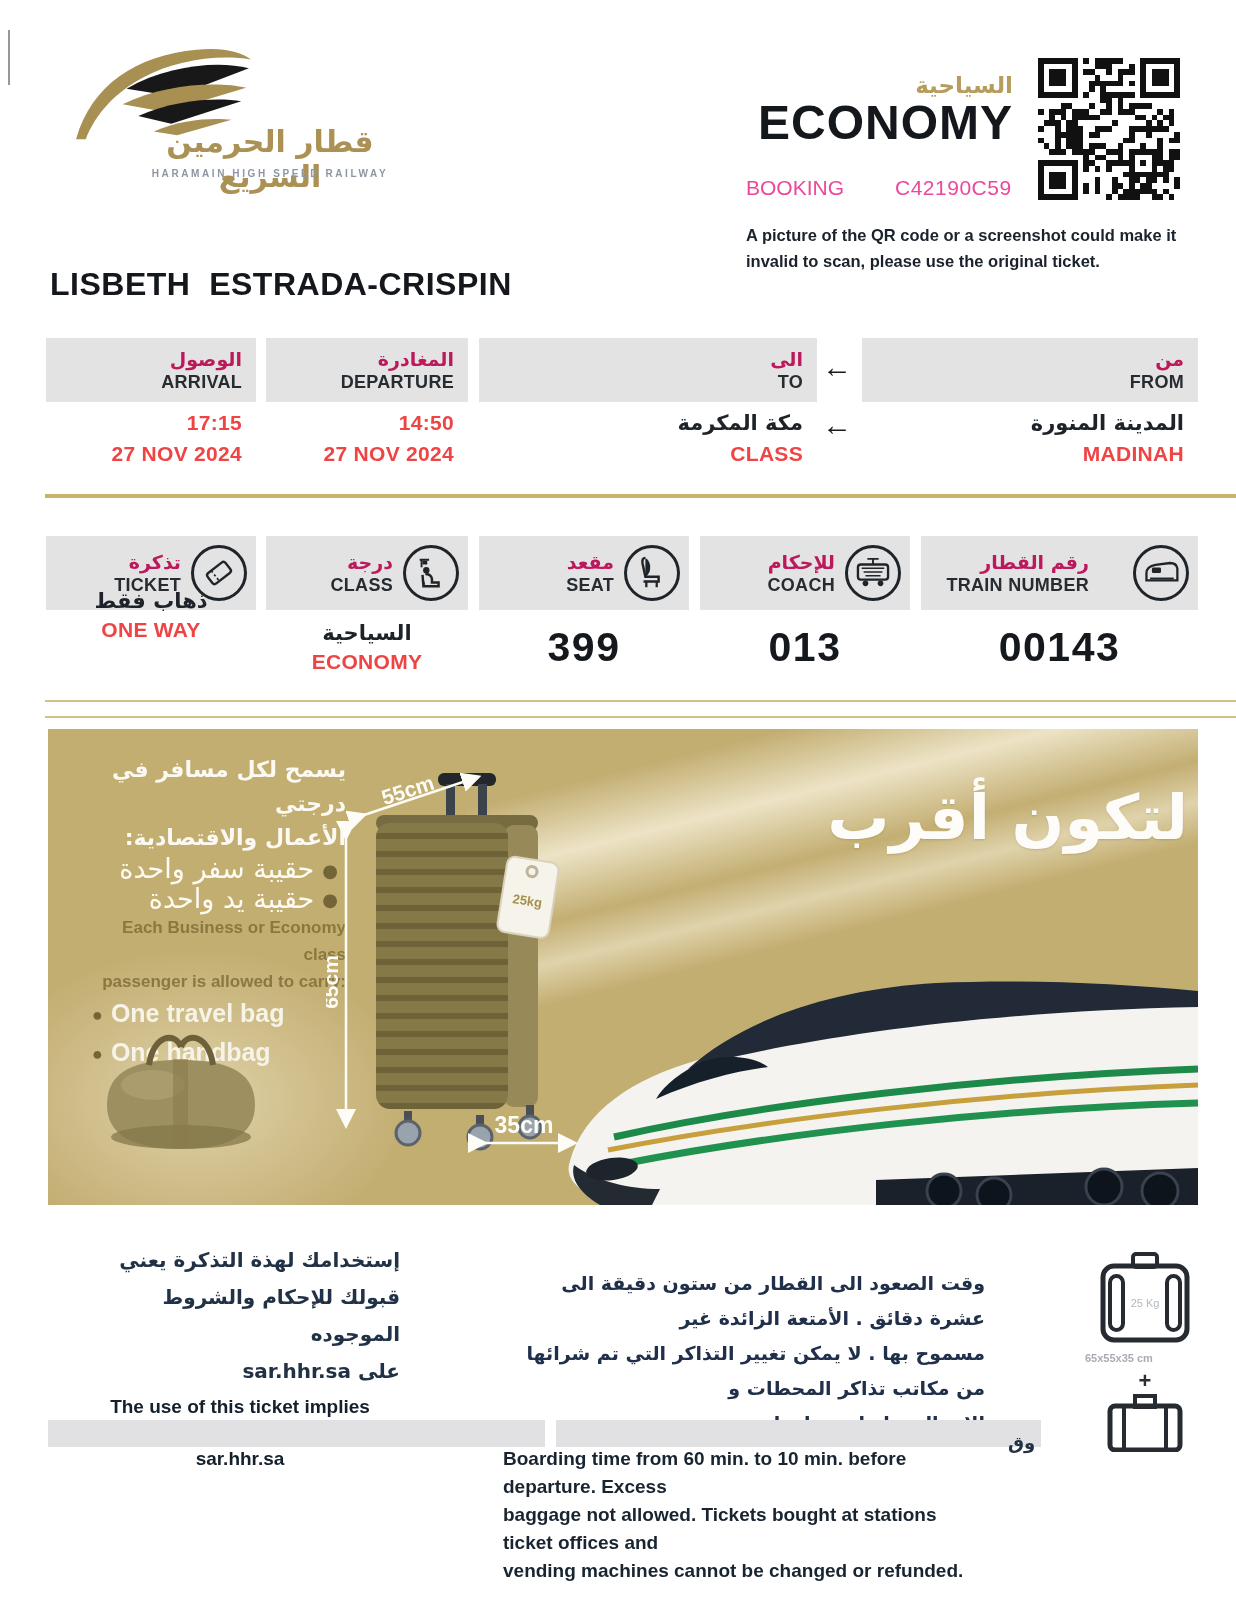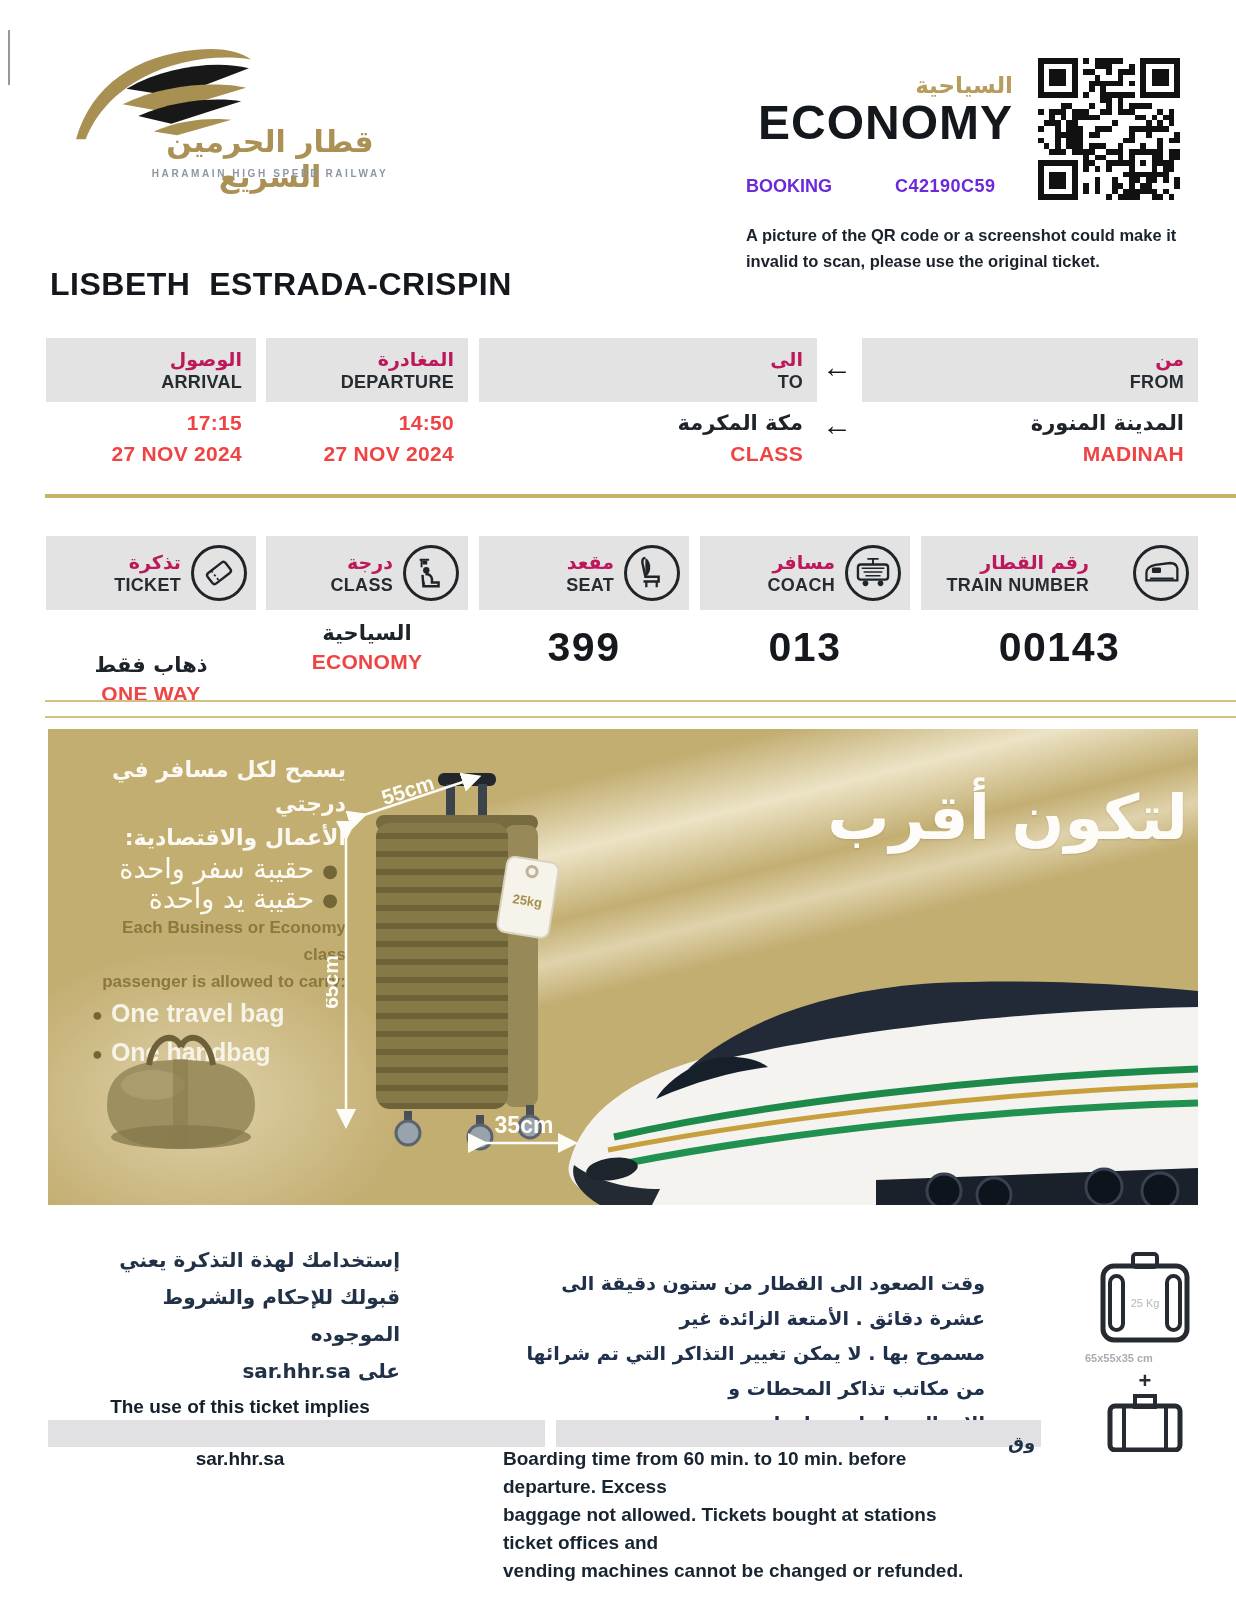--- a/index.html
+++ b/index.html
@@ -5,21 +5,21 @@
   html,body{margin:0;padding:0;background:#ffffff;}
   #page{position:relative;width:1236px;height:1600px;background:#ffffff;overflow:hidden;
         font-family:"Liberation Sans","DejaVu Sans",sans-serif;color:#20262c;}
   .abs{position:absolute;}
   .ar{font-family:"DejaVu Sans","Liberation Sans",sans-serif;direction:rtl;unicode-bidi:isolate;}
   
   .logo-ar{font-size:30px;font-weight:700;color:#ab9154;text-align:center;}
   .logo-en{font-size:10px;letter-spacing:2.6px;color:#8d96a1;text-align:center;font-weight:700;}
   .class-ar{font-size:23px;font-weight:700;color:#b69d5e;text-align:right;}
   .class-en{font-size:48px;font-weight:800;letter-spacing:1px;color:#14181c;text-align:right;line-height:50px;}
-  .booking{font-size:18px;font-weight:700;color:#6d28d9;}
+  .booking{font-size:21px;font-weight:400;color:#ec4899;}
   .warning{font-size:16.5px;font-weight:700;color:#1a222c;line-height:26px;}
   .pname{font-size:32px;font-weight:800;color:#14181d;white-space:pre;letter-spacing:.5px;}
   
   .gbox{background:#e3e3e4;box-sizing:border-box;}
   .jbox{height:64px;display:flex;flex-direction:column;justify-content:center;align-items:flex-end;padding-right:14px;}
   .jl-ar{font-size:19px;font-weight:700;line-height:25px;color:#be185d;}
   .jl-en{font-size:18px;font-weight:800;line-height:21px;letter-spacing:.3px;color:#272c31;}
   .jval{display:flex;flex-direction:column;align-items:flex-end;padding-right:14px;box-sizing:border-box;gap:9px;}
   .jv1{font-size:21px;font-weight:700;color:#1d2329;line-height:22px;}
   .jv2{font-size:21px;font-weight:800;color:#ef4444;line-height:22px;letter-spacing:.3px;text-align:right;}
@@ -448,21 +448,21 @@
     <div class="dicon">
       <svg width="40" height="30" viewBox="0 0 44 32">
         <path d="M6,24 L6,16 Q6,9 16,7 L32,5 Q39,5 40,11 L40,24 Z" fill="none" stroke="#1f2429" stroke-width="2.5"></path>
         <path d="M10,22 L36,22" stroke="#1f2429" stroke-width="2"></path>
         <rect x="12" y="10" width="10" height="6" rx="1.5" fill="#1f2429"></rect>
       </svg>
     </div>
   </div>
   <div class="abs dbox" style="left:700px;top:536px;width:210px;">
     <div class="dlabels">
-      <div class="jl-ar ar">مسافر</div>
+      <div class="jl-ar ar">للإحكام</div>
       <div class="jl-en">COACH</div>
     </div>
     <div class="dicon">
       <svg width="38" height="32" viewBox="0 0 40 34">
         <rect x="4" y="8" width="32" height="16" rx="3" fill="none" stroke="#1f2429" stroke-width="2.5"></rect>
         <path d="M8,12 L32,12 M10,16 L30,16 M12,20 L28,20" stroke="#1f2429" stroke-width="1.6"></path>
         <path d="M14,2 L26,2 M20,2 L20,8" stroke="#1f2429" stroke-width="2"></path>
         <circle cx="12" cy="28" r="3" fill="#1f2429"></circle>
         <circle cx="28" cy="28" r="3" fill="#1f2429"></circle>
       </svg>
@@ -517,21 +517,21 @@
   <div class="abs dval" style="left:700px;top:616px;width:210px;height:62px;">
     <div class="dnum">013</div>
   </div>
   <div class="abs dval" style="left:479px;top:616px;width:210px;height:62px;">
     <div class="dnum">399</div>
   </div>
   <div class="abs dval" style="left:266px;top:614px;width:202px;height:66px;">
     <div class="jv1 ar">السياحية</div>
     <div class="jv2">ECONOMY</div>
   </div>
-  <div class="abs dval" style="left:46px;top:646px;width:210px;height:66px;">
+  <div class="abs dval" style="left:46px;top:582px;width:210px;height:66px;">
     <div class="jv1 ar">ذهاب فقط</div>
     <div class="jv2">ONE WAY</div>
   </div>
 
   <div class="abs hr-gold" style="left:45px;top:700px;width:1191px;height:2px;background:#d3c084;"></div>
   <div class="abs hr-gold" style="left:45px;top:716px;width:1191px;height:2px;background:#d3c084;"></div>
 
   <div class="abs banner">
     <div class="ray" style="left:420px;top:-30px;width:900px;height:130px;background:linear-gradient(to bottom,rgba(246,240,218,0),rgba(247,241,219,.8),rgba(246,240,218,0));"></div>
     <div class="ray" style="left:430px;top:100px;width:900px;height:80px;background:linear-gradient(to bottom,rgba(246,240,218,0),rgba(247,241,219,.55),rgba(246,240,218,0));"></div>

